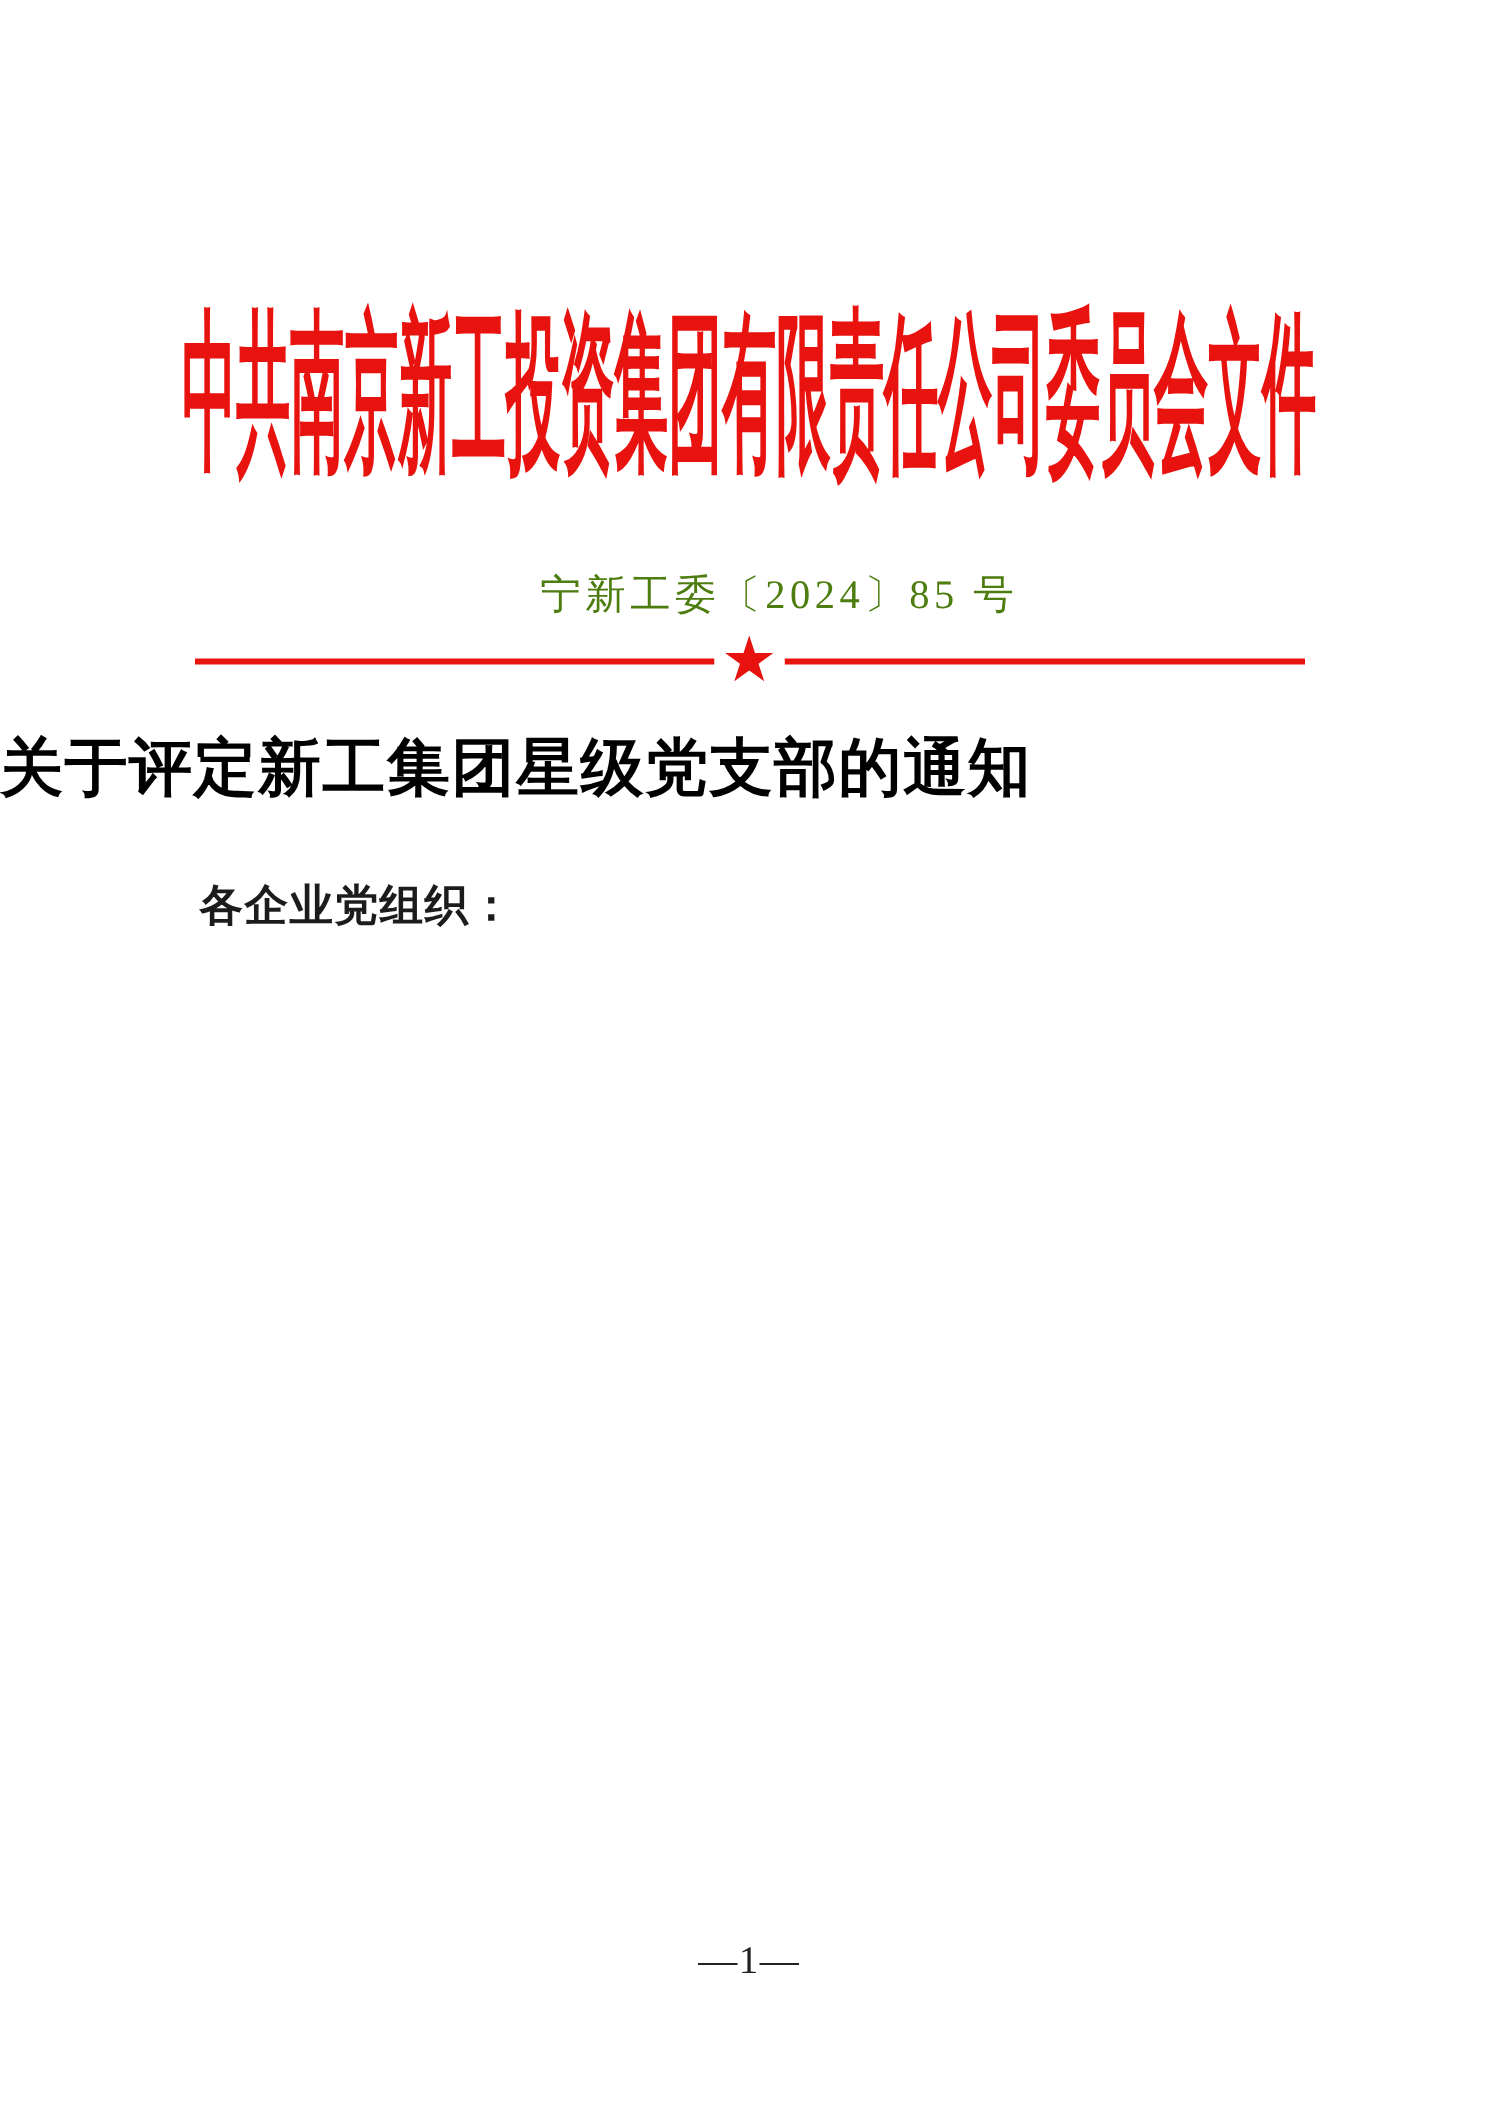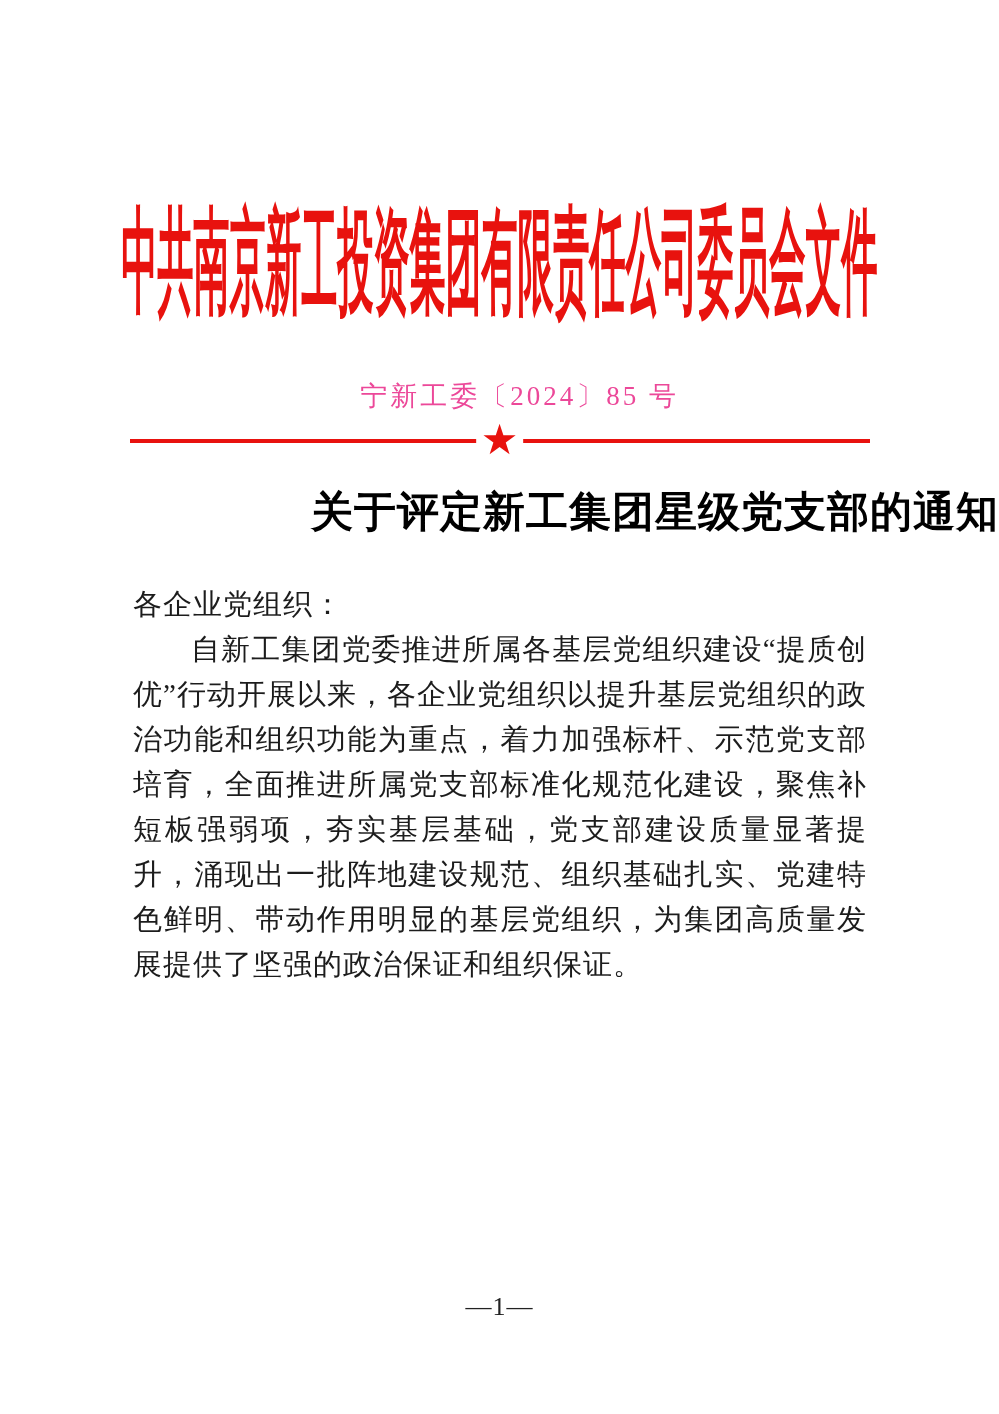--- a/index.html
+++ b/index.html
@@ -27,21 +27,21 @@
     transform: scaleY(3.2);
     transform-origin: center top;
   }
   .doc-number {
     position: absolute;
     top: 362px;
     left: 0;
     width: 100%;
     text-align: center;
     font-size: 27px;
-    color: #ec4899;
+    color: #4d7c0f;
     letter-spacing: 3px;
     white-space: nowrap;
     padding-left: 40px;
   }
   .red-line {
     position: absolute;
     top: 423px;
     left: 130px;
     width: 740px;
     height: 4px;
@@ -61,40 +61,40 @@
   .star-wrap .star-glyph {
     color: #e8120e;
     font-size: 42px;
     font-family: "DejaVu Sans", sans-serif;
   }
   .doc-title {
     position: absolute;
     top: 468px;
     left: 0;
     width: 100%;
-    text-align: right;
+    text-align: left;
     font-size: 42px;
     font-weight: bold;
     color: #000000;
     letter-spacing: 1px;
     white-space: nowrap;
   }
   .body-text {
     position: absolute;
     top: 566px;
     left: 133px;
     width: 734px;
     font-size: 29px;
     line-height: 45px;
     letter-spacing: 1px;
     color: #1c1c1c;
     text-align: justify;
   }
   .body-text p { margin: 0; text-indent: 2em; }
-  .body-text p.salutation { text-indent: 0; }
+  .body-text p.salutation { text-indent: 0; font-weight: bold; }
   .page-number {
     position: absolute;
     top: 1276px;
     left: 0;
     width: 100%;
     text-align: center;
     font-size: 26px;
     color: #222222;
     letter-spacing: 1px;
   }
@@ -111,18 +111,17 @@
   <div class="red-line"></div>
 
   <div class="star-wrap">
     <span class="star-glyph">★</span>
   </div>
 
   <div class="doc-title">关于评定新工集团星级党支部的通知</div>
 
   <div class="body-text">
     <p class="salutation">各企业党组织：</p>
-    <p>自新工集团党委推进所属各基层党组织建设“提质创优”行动开展以来，各企业党组织以提升基层党组织的政治功能和组织功能为重点，着力加强标杆、示范党支部培育，全面推进所属党支部标准化规范化建设，聚焦补短板强弱项，夯实基层基础，党支部建设质量显著提升，涌现出一批阵地建设规范、组织基础扎实、党建特色鲜明、带动作用明显的基层党组织，为集团高质量发展提供了坚强的政治保证和组织保证。</p>
   </div>
 
   <div class="page-number">—1—</div>
 
 </div>
 
 </body></html>

